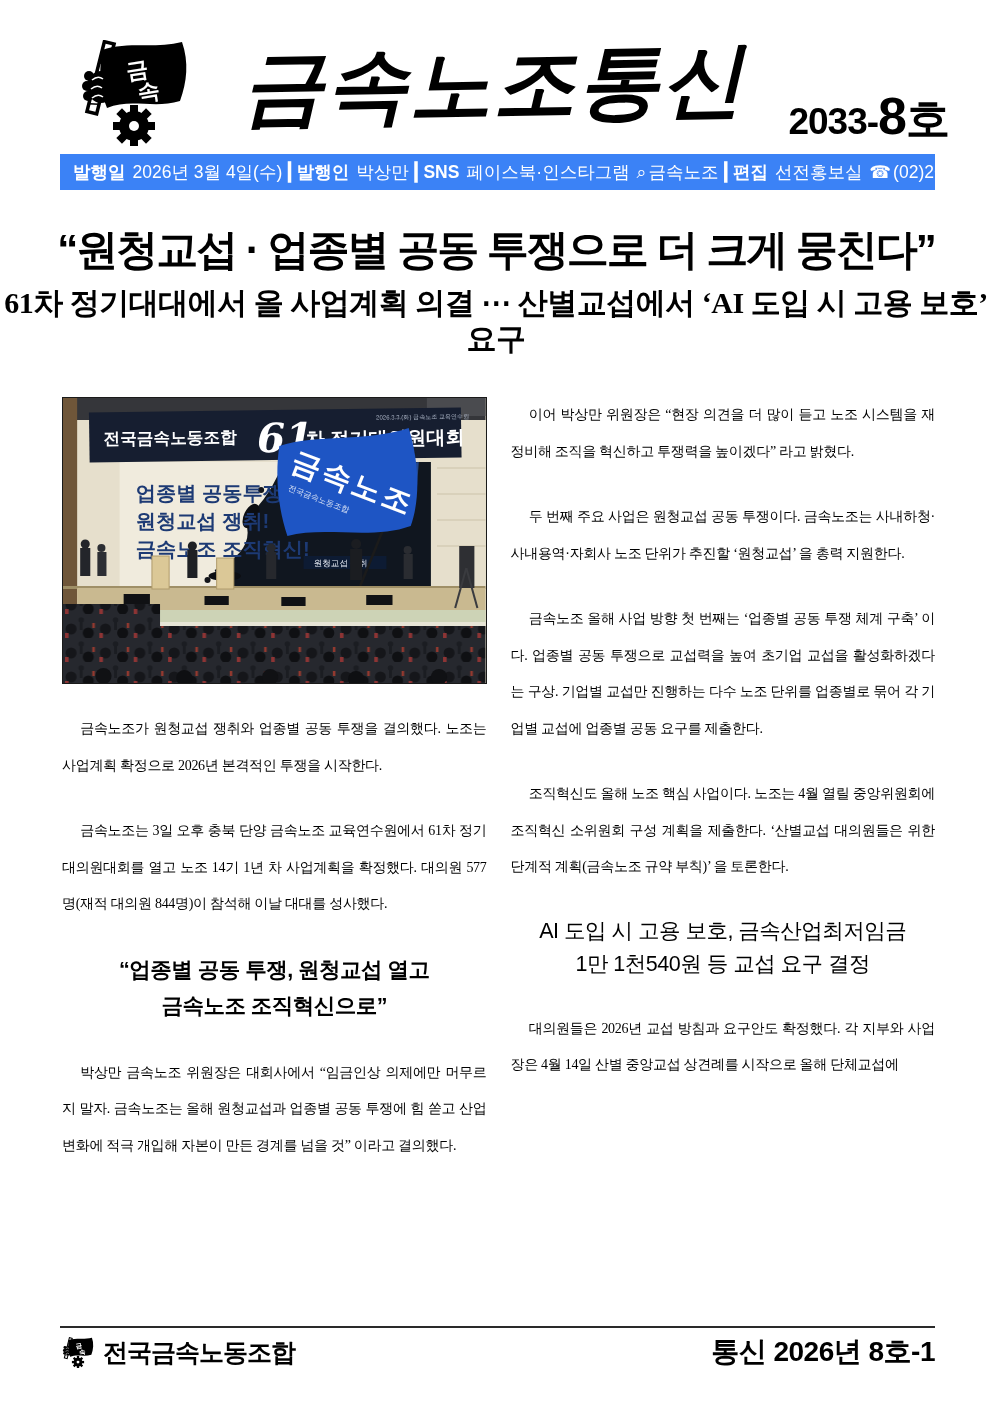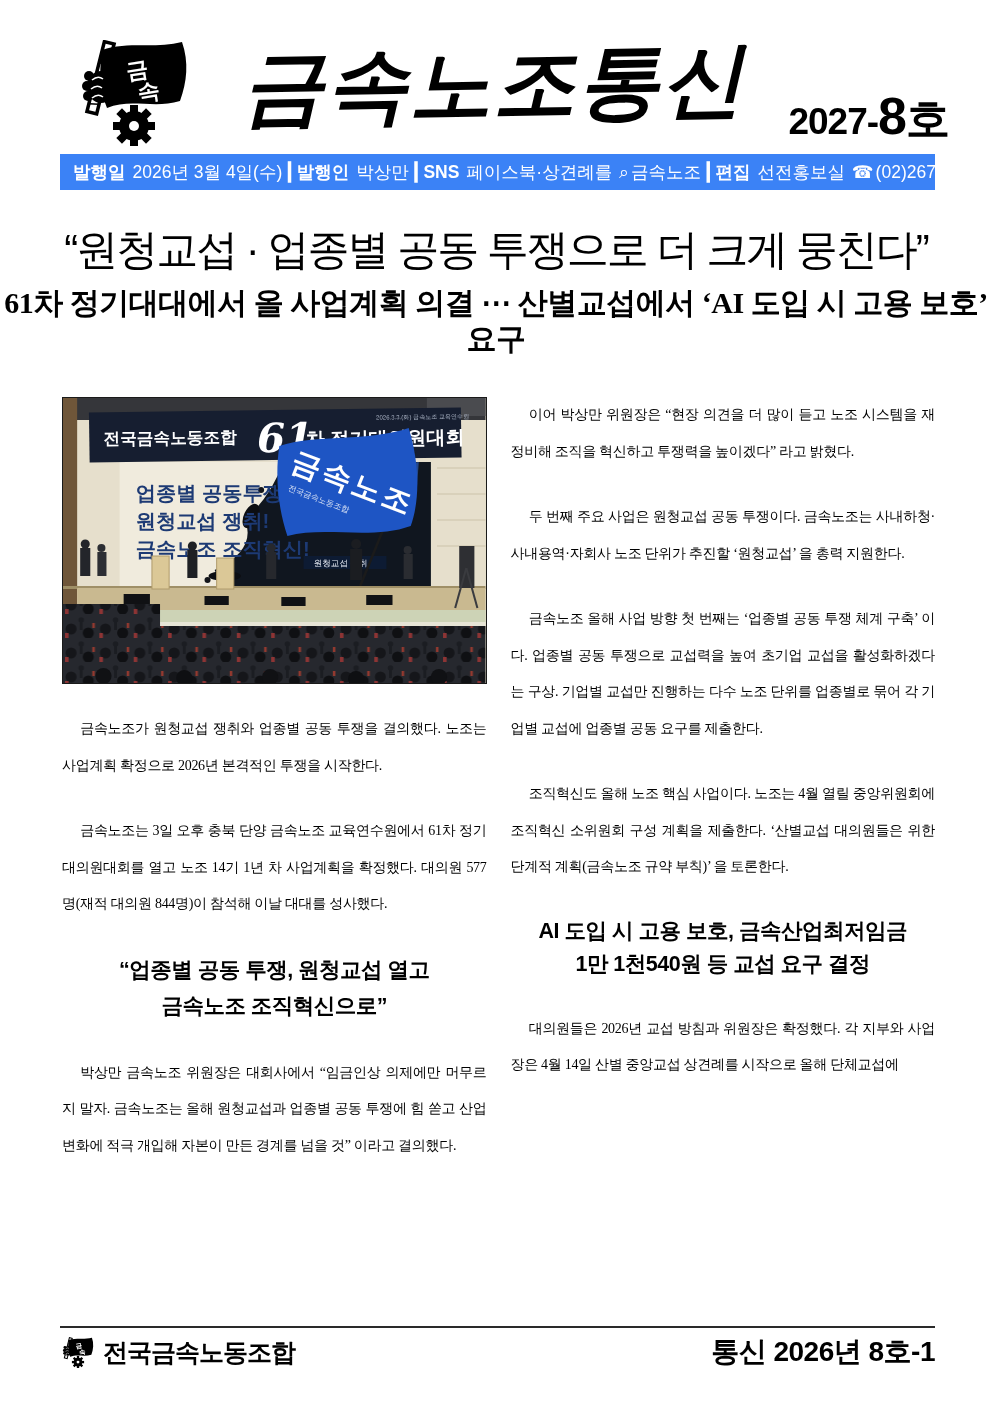--- a/index.html
+++ b/index.html
@@ -27,40 +27,40 @@
     margin:6px 57px 0 60px; height:36px; background:#3b82f6; color:#fff;
     display:flex; align-items:center; justify-content:space-between; padding:0 13px;
     font-family:"Liberation Sans",sans-serif; font-size:17.5px; white-space:nowrap;
   }
   .infobar .seg b { font-weight:900; margin-right:7px; }
   .infobar .sep { font-weight:900; margin:0 2px; }
   .infobar .glyph { margin:0 2px; }
   
   .headline { text-align:center; margin-top:36px; }
   .headline h1 {
-    font-family:"Liberation Sans",sans-serif; font-weight:400; font-size:42px;
+    font-family:"Liberation Sans",sans-serif; font-weight:700; font-size:42px;
     letter-spacing:-2px; line-height:1.15;margin-top:35px;
   }
   .headline h2 {
     margin-top:11px; font-family:"Liberation Serif",serif; font-weight:700;
     font-size:30px; letter-spacing:-0.5px; line-height:1.2;
   }
   
   .columns { margin:40px 57px 0 62px; display:grid; grid-template-columns:1fr 1fr; column-gap:24px; }
   .col p {
     font-size:14px; line-height:36.5px; text-align:justify; text-indent:1.3em;
     margin-bottom:29px; letter-spacing:-0.3px;
   }
   .photo-fig { margin-bottom:27px; border:1px solid #1a1a1a; line-height:0; background:#e3dcc9; }
   .quote {
     text-align:center; font-family:"Liberation Sans",sans-serif; font-weight:900;
     font-size:21.5px; line-height:36px; margin:5px 0 31px; letter-spacing:-0.5px;
   }
   .subhead {
-    text-align:center; font-family:"Liberation Sans",sans-serif; font-weight:700;
+    text-align:center; font-family:"Liberation Sans",sans-serif; font-weight:400;
     font-size:21.5px; line-height:33px; margin:5px 0 30px; letter-spacing:-0.5px;
   }
   
   .page-footer {
     position:absolute; left:60px; right:57px; top:1326px;
     border-top:2px solid #2a2a2a; padding-top:5px;
     display:flex; justify-content:space-between; align-items:center;
   }
   .f-org { display:flex; align-items:center; gap:7px;
     font-family:"Liberation Sans",sans-serif; font-weight:900; font-size:25px; letter-spacing:-1px; }
@@ -112,35 +112,35 @@
           <circle r="15" fill="#000"></circle>
           <circle r="5" fill="#fff"></circle>
         </g>
       </symbol>
       <use href="#unionLogo" width="124" height="106"></use>
     </svg>
 
     <div class="masthead-title">금속노조통신</div>
 
     <div class="issue">
-      <span class="pre">2027-</span><span class="num">8</span><span class="suf">호</span>
+      <span class="pre">2033-</span><span class="num">8</span><span class="suf">호</span>
     </div>
   </header>
 
   <div class="infobar">
     <span class="seg">
       <b>발행일</b><span>2026년 3월 4일(수)</span>
     </span>
     <span class="sep">┃</span>
     <span class="seg">
       <b>발행인</b><span>박상만</span>
     </span>
     <span class="sep">┃</span>
     <span class="seg">
-      <b>SNS</b><span>페이스북·상견례를</span>
+      <b>SNS</b><span>페이스북·인스타그램</span>
       <span class="glyph">⌕</span><span>금속노조</span>
     </span>
     <span class="sep">┃</span>
     <span class="seg">
       <b>편집</b><span>선전홍보실</span>
       <span class="glyph">☎</span><span>(02)2670-9507</span>
     </span>
   </div>
 
   <section class="headline">
@@ -265,21 +265,21 @@
 
     <div class="col">
       <p>이어 박상만 위원장은 “현장 의견을 더 많이 듣고 노조 시스템을 재정비해 조직을 혁신하고 투쟁력을 높이겠다” 라고 밝혔다.</p>
       <p>두 번째 주요 사업은 원청교섭 공동 투쟁이다. 금속노조는 사내하청·사내용역·자회사 노조 단위가 추진할 ‘원청교섭’ 을 총력 지원한다.</p>
       <p>금속노조 올해 사업 방향 첫 번째는 ‘업종별 공동 투쟁 체계 구축’ 이다. 업종별 공동 투쟁으로 교섭력을 높여 초기업 교섭을 활성화하겠다는 구상. 기업별 교섭만 진행하는 다수 노조 단위를 업종별로 묶어 각 기업별 교섭에 업종별 공동 요구를 제출한다.</p>
       <p>조직혁신도 올해 노조 핵심 사업이다. 노조는 4월 열릴 중앙위원회에 조직혁신 소위원회 구성 계획을 제출한다. ‘산별교섭 대의원들은 위한 단계적 계획(금속노조 규약 부칙)’ 을 토론한다.</p>
       <div class="subhead">
         <div>AI 도입 시 고용 보호, 금속산업최저임금</div>
         <div>1만 1천540원 등 교섭 요구 결정</div>
       </div>
-      <p>대의원들은 2026년 교섭 방침과 위원장은 확정했다. 각 지부와 사업장은 4월 14일 산별 중앙교섭 상견례를 시작으로 올해 단체교섭에</p>
+      <p>대의원들은 2026년 교섭 방침과 요구안도 확정했다. 각 지부와 사업장은 4월 14일 산별 중앙교섭 상견례를 시작으로 올해 단체교섭에</p>
     </div>
 
   </main>
 
   <footer class="page-footer">
     <div class="f-org">
       <svg width="36" height="31" viewBox="0 0 124 106" aria-hidden="true">
         <use href="#unionLogo"></use>
       </svg>
       <span>전국금속노동조합</span>

